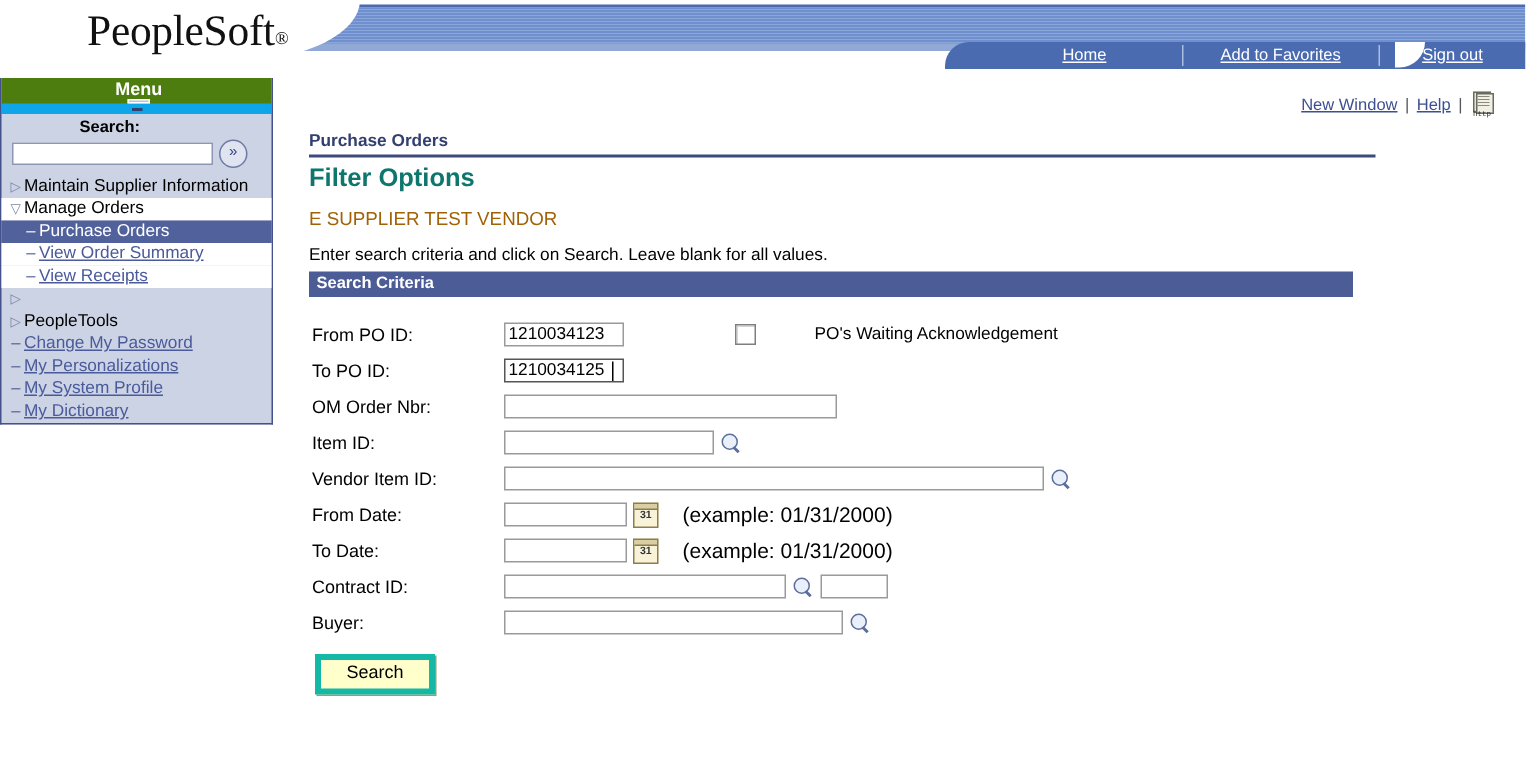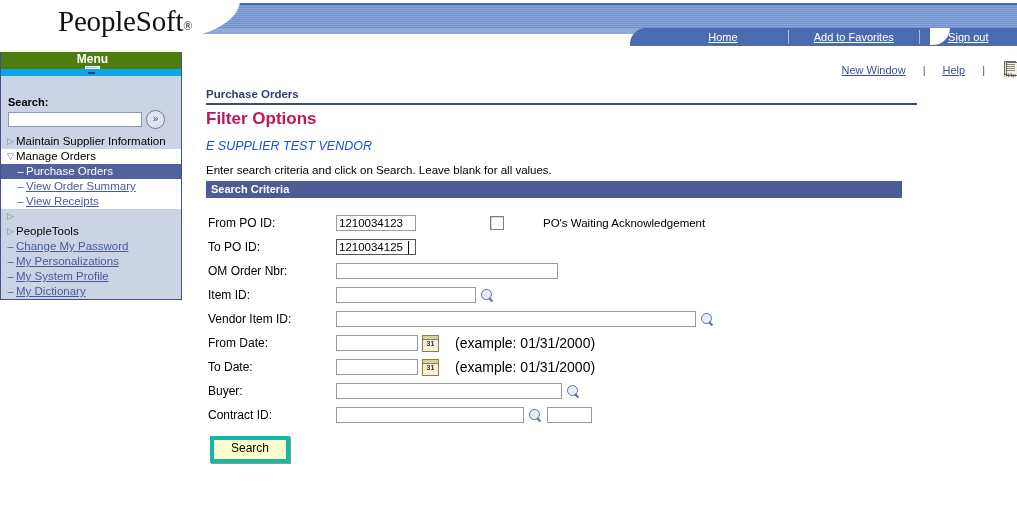--- a/index.html
+++ b/index.html
@@ -133,24 +133,25 @@
     cursor: pointer;
   }
   #menu-collapse::after {
     content: "";
     position: absolute;
     left: 2px; top: 5px;
     width: 7px; height: 2px;
     background: #33406e;
   }
   #search-label {
-    padding: 20px 0 2px 7px;
+    padding: 3px 0 2px 7px;
     font-weight: bold;
     font-size: 11px;
     color: #000000;
+    margin-left: 45px;
   }
   #search-row {
     display: flex;
     align-items: center;
     padding: 0 0 5px 7px;
   }
   #menu-search-input {
     width: 134px; height: 15px;
     border: 1px solid #8d97b5;
     background: #ffffff;
@@ -205,25 +206,26 @@
   .menu-item.white-bg { background: #ffffff; }
 
   
   #main {
     position: absolute;
     left: 196px; top: 58px;
     width: 821px;
   }
   #page-links {
     text-align: center;
+    padding-right: 22px;
     height: 24px;
     display: flex;
     justify-content: flex-end;
     align-items: center;
-    gap: 17px;
+    gap: 5px;
   }
   .page-link {
     color: #3c4f8f;
     font-size: 11px;
     text-decoration: underline;
     cursor: pointer;
   }
   .page-link-sep { color: #55555f; font-size: 11px; }
   #http-icon {
     width: 15px; height: 18px;
@@ -268,28 +270,27 @@
   }
   #breadcrumb-rule {
     height: 2px;
     background: #3c4a7c;
     width: 711px;
     margin-left: 10px;
   }
   #page-title {
     font-size: 17px;
     font-weight: bold;
-    color: #be185d;
+    color: #0f766e;
     padding: 4px 0 0 10px;
   }
   #vendor-name {
     font-size: 12.5px;
-    color: #1d4ed8;
+    color: #a16207;
     padding: 10px 0 0 10px;
-    font-style: italic;
   }
   #instructions {
     font-size: 11.5px;
     color: #000000;
     padding: 11px 0 5px 10px;
   }
   #criteria-bar {
     margin-left: 10px;
     width: 691px;
     height: 15px;
@@ -597,33 +598,33 @@
       <span class="form-label">To Date:</span>
       <input class="txt w-date" type="text" value="" style="">
       <span class="calendar">
         <span class="hdr"></span>
         <span class="num">31</span>
       </span>
       <span class="example-text">(example: 01/31/2000)</span>
     </div>
 
     <div class="form-row">
-      <span class="form-label">Buyer:</span>
-      <input class="txt w-buyer" type="text" value="" style="">
-      <span class="magnifier">
-        <span class="glass"></span>
-        <span class="handle"></span>
-      </span>
-    </div>
-
-    <div class="form-row">
       <span class="form-label">Contract ID:</span>
       <input class="txt w-contract" type="text" value="" style="">
       <span class="magnifier">
         <span class="glass"></span>
         <span class="handle"></span>
       </span>
       <input class="txt w-small" type="text" style="margin-left: 4px;" value="">
     </div>
 
+    <div class="form-row">
+      <span class="form-label">Buyer:</span>
+      <input class="txt w-buyer" type="text" value="" style="">
+      <span class="magnifier">
+        <span class="glass"></span>
+        <span class="handle"></span>
+      </span>
+    </div>
+
     <div id="search-button">Search</div>
   </div>
 </div>
 
 </body></html>

